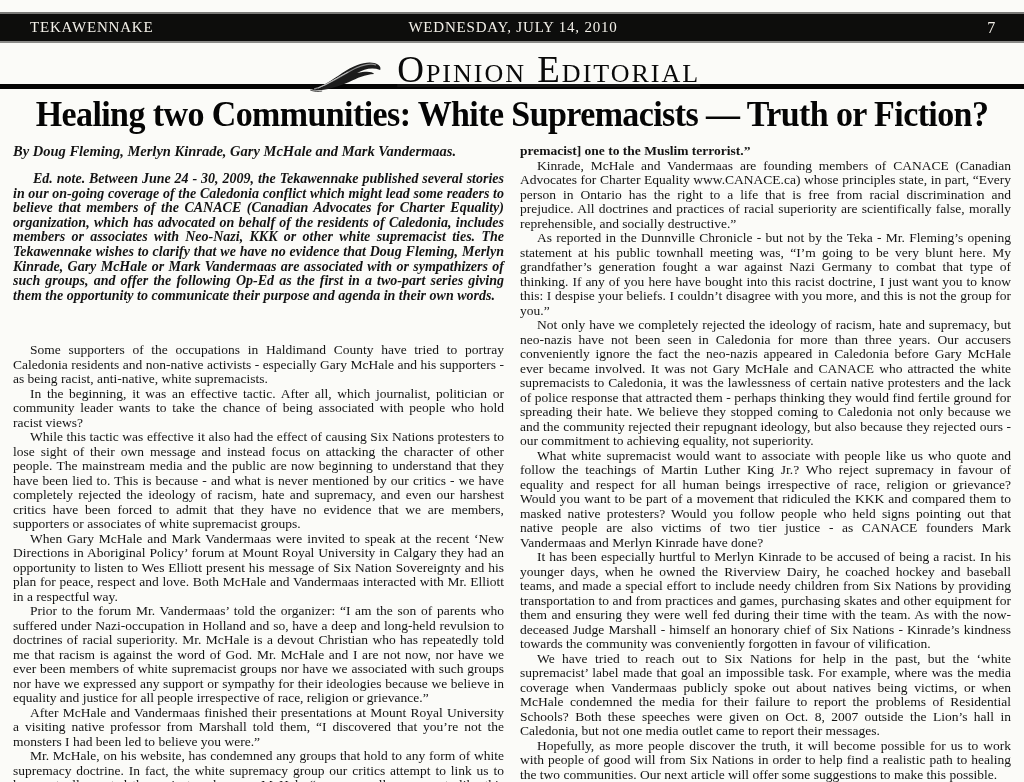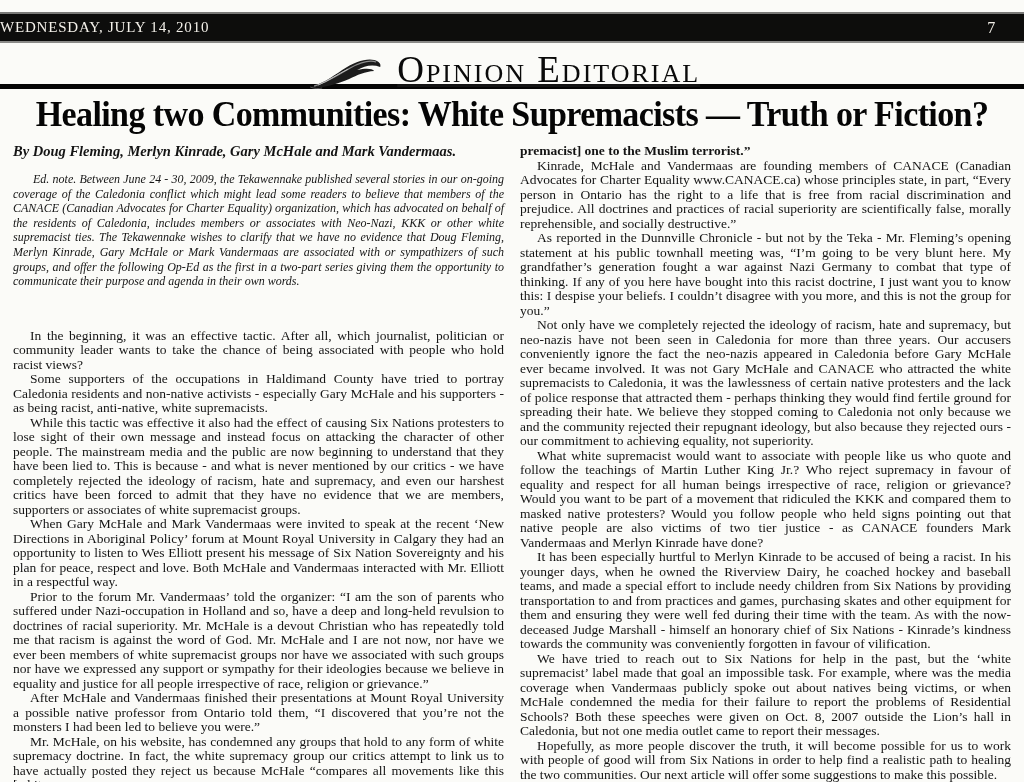--- a/index.html
+++ b/index.html
@@ -18,56 +18,57 @@
     font-size:15px;letter-spacing:.8px;
   }
   .masthead .mast-left{flex:1;padding-left:30px;}
   .masthead .mast-center{flex:0 0 auto;text-align:right;}
   .masthead .mast-right{flex:1;text-align:right;padding-right:28px;font-size:16px;}
   
   .section-band{position:relative;height:46px;}
   .section-rule{position:absolute;left:0;right:0;bottom:0;height:5px;background:#050505;}
   .section-inner{
     position:absolute;left:50%;bottom:1px;transform:translateX(-52%);
-    display:flex;align-items:center;gap:15px;background:transparent;text-decoration:underline;
+    display:flex;align-items:flex-end;gap:15px;background:transparent;text-decoration:underline;
   }
   .quill{display:inline-block;line-height:0;margin-bottom:-6px;}
   .section-title{
     font-variant:small-caps;font-size:37px;line-height:36px;
     letter-spacing:2px;color:#0a0a0a;white-space:nowrap;
   }
   
   .headline{
     margin:5px 10px 2px 10px;text-align:center;white-space:nowrap;
     font-size:34px;font-weight:bold;letter-spacing:-.6px;color:#050505;
     transform:scaleY(1.06);transform-origin:top center;
   }
   
   .columns{display:flex;gap:16px;padding:10px 13px 0 13px;}
   .col{flex:1 1 0;min-width:0;}
   .byline{
     font-style:italic;font-weight:bold;font-size:14.5px;line-height:15px;
     margin:0 0 13px 0;
   }
   .ednote{
-    font-style:italic;font-weight:400;font-size:12px;line-height:14.6px;
+    font-style:italic;font-weight:700;font-size:14px;line-height:14.6px;
     text-align:justify;text-indent:20px;margin:0 0 40px 0;
   }
   .bodytext p{
     margin:0;font-size:13.5px;line-height:14.5px;
     text-align:justify;text-indent:17px;
   }
   .bodytext p.no-indent{text-indent:0;font-weight:bold;}
 </style>
 </head>
 <body>
 
 <div class="page">
 
   <header class="masthead">
+    <span class="mast-left">TEKAWENNAKE</span>
     <span class="mast-center">WEDNESDAY, JULY 14, 2010</span>
     <span class="mast-right">7</span>
   </header>
 
   <div class="section-band">
     <div class="section-rule"></div>
     <div class="section-inner">
       <span class="quill">
         <svg width="74" height="36" viewBox="0 0 74 36" xmlns="http://www.w3.org/2000/svg">
           <path d="M2 32 C 12 30, 24 22, 34 15 C 46 7, 58 3, 66 5 C 71 6.5, 73 9, 72 12 C 64 9, 56 11, 49 15 C 58 13, 64 13.5, 66 16 C 57 16.5, 49 20, 41 24 C 30 29, 12 34, 2 32 Z" fill="#1c1c1c"></path>
@@ -81,26 +82,26 @@
   </div>
 
   <h1 class="headline">Healing two Communities:  White Supremacists — Truth or Fiction?</h1>
 
   <div class="columns">
 
     <div class="col">
       <p class="byline">By Doug Fleming, Merlyn Kinrade, Gary McHale and Mark Vandermaas.</p>
       <p class="ednote">Ed. note. Between June 24 - 30, 2009, the Tekawennake published several stories in our on-going coverage of the Caledonia conflict which might lead some readers to believe that members of the CANACE (Canadian Advocates for Charter Equality) organization, which has advocated on behalf of the residents of Caledonia, includes members or associates with Neo-Nazi, KKK or other white supremacist ties.  The Tekawennake wishes to clarify that we have no evidence that Doug Fleming, Merlyn Kinrade, Gary McHale or Mark Vandermaas are associated with or sympathizers of such groups, and offer the following Op-Ed as the first in a two-part series giving them the opportunity to communicate their purpose and agenda in their own words.</p>
       <div class="bodytext">
+        <p>Some supporters of the occupations in Haldimand County have tried to portray Caledonia residents and non-native activists - especially Gary McHale and his supporters - as being racist, anti-native, white supremacists.</p>
         <p>In the beginning, it was an effective tactic. After all, which journalist, politician or community leader wants to take the chance of being associated with people who hold racist views?</p>
-        <p>Some supporters of the occupations in Haldimand County have tried to portray Caledonia residents and non-native activists - especially Gary McHale and his supporters - as being racist, anti-native, white supremacists.</p>
         <p>While this tactic was effective it also had the effect of causing Six Nations protesters to lose sight of their own message and instead focus on attacking the character of other people. The mainstream media and the public are now beginning to understand that they have been lied to. This is because - and what is never mentioned by our critics - we have completely rejected the ideology of racism, hate and supremacy, and even our harshest critics have been forced to admit that they have no evidence that we are members, supporters or associates of white supremacist groups.</p>
         <p>When Gary McHale and Mark Vandermaas were invited to speak at the recent ‘New Directions in Aboriginal Policy’ forum at Mount Royal University in Calgary they had an opportunity to listen to Wes Elliott present his message of Six Nation Sovereignty and his plan for peace, respect and love. Both McHale and Vandermaas interacted with Mr. Elliott in a respectful way.</p>
         <p>Prior to the forum Mr. Vandermaas’ told the organizer: “I am the son of parents who suffered under Nazi-occupation in Holland and so, have a deep and long-held revulsion to doctrines of racial superiority. Mr. McHale is a devout Christian who has repeatedly told me that racism is against the word of God. Mr. McHale and I  are not now, nor have we ever been members of white supremacist groups nor have we associated with such groups nor have we expressed any support or sympathy for their ideologies because we believe in equality and justice for all people irrespective of race, religion or grievance.”</p>
-        <p>After McHale and Vandermaas finished their presentations at Mount Royal University a possible native professor from Ontario told them, “I discovered that you’re  not the monsters I had been led to believe you were.”</p>
+        <p>After McHale and Vandermaas finished their presentations at Mount Royal University a visiting native professor from Marshall told them, “I discovered that you’re  not the monsters I had been led to believe you were.”</p>
         <p>Mr. McHale, on his website, has condemned any groups that hold to any form of white supremacy doctrine. In fact, the white supremacy group our critics attempt to link us to have actually posted they reject us because McHale “compares all movements like this [white su-</p>
       </div>
     </div>
 
     <div class="col">
       <div class="bodytext">
         <p class="no-indent">premacist] one to the Muslim terrorist.”</p>
         <p>Kinrade, McHale and Vandermaas are founding members of CANACE (Canadian Advocates for Charter Equality www.CANACE.ca) whose principles state, in part, “Every person in Ontario has the right to a life that is free from racial discrimination and prejudice. All doctrines and practices of racial superiority are scientifically false, morally reprehensible, and socially destructive.”</p>
         <p>As reported in the Dunnville Chronicle - but not by the Teka - Mr. Fleming’s opening statement at his public townhall meeting was, “I’m going to be very blunt here. My grandfather’s generation fought a war against Nazi Germany to combat that type of thinking. If any of you here have bought into this racist doctrine, I just want you to know this: I despise your beliefs. I couldn’t disagree with you more, and this is not the group for you.”</p>
         <p>Not only have we completely rejected the ideology of racism, hate and supremacy, but neo-nazis have not been seen in Caledonia for more than three years. Our accusers conveniently ignore the fact the neo-nazis appeared in Caledonia before Gary McHale ever became involved. It was not Gary McHale and CANACE who attracted the white supremacists to Caledonia, it was the lawlessness of certain native protesters and the lack of police response that attracted them - perhaps thinking they would find fertile ground for spreading their hate. We believe they stopped coming to Caledonia not only because we and the community rejected their repugnant ideology, but also because they rejected ours - our commitment to achieving equality, not superiority.</p>

